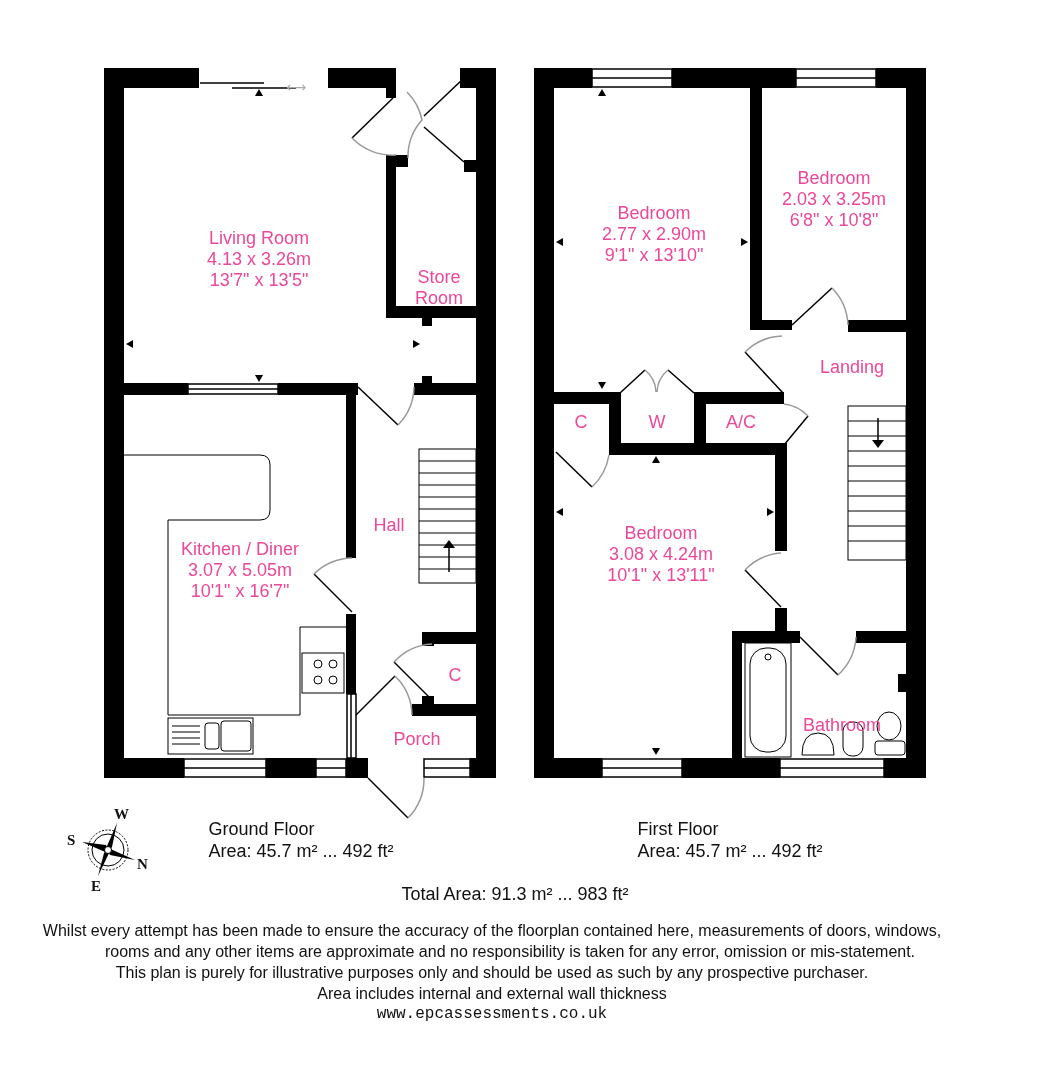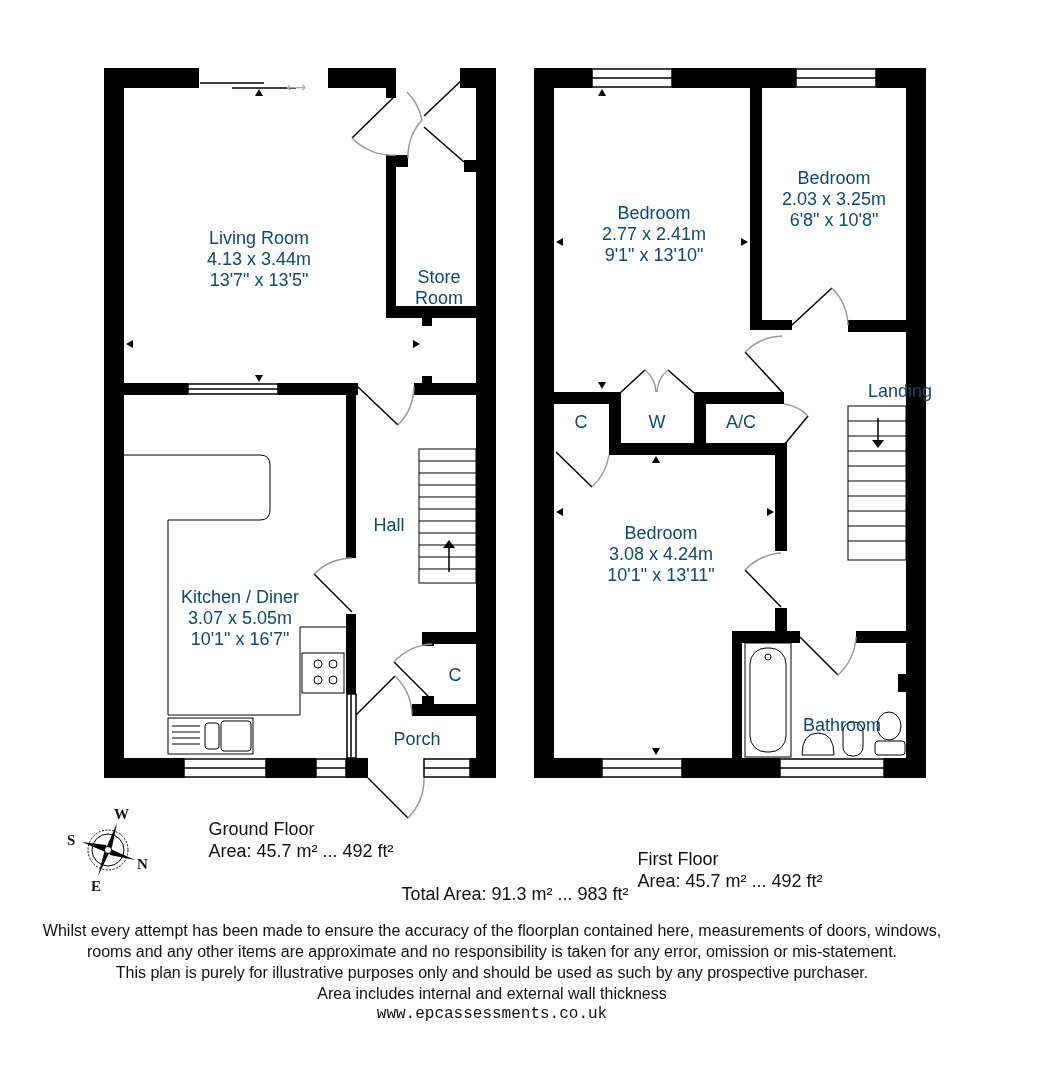--- a/index.html
+++ b/index.html
@@ -1,18 +1,18 @@
 <!DOCTYPE html>
 <html><head>
 <meta charset="utf-8">
 <style>
   html,body{margin:0;padding:0;background:#fff;}
   body{width:1038px;height:1080px;position:relative;overflow:hidden;font-family:"Liberation Sans",sans-serif;color:#111;}
   svg{position:absolute;left:0;top:0;}
-  .lbl{position:absolute;text-align:center;font-size:18px;line-height:21px;color:#0c4a6e;white-space:nowrap;transform:translateX(-50%);}
+  .lbl{position:absolute;text-align:center;font-size:18px;line-height:21px;color:#ec4899;white-space:nowrap;transform:translateX(-50%);}
   .lbl div{display:block;}
   .foot{position:absolute;left:0;width:984px;text-align:center;font-size:16px;line-height:21px;color:#111;}
   .cap{position:absolute;text-align:left;font-size:18px;line-height:22px;transform:translateX(-50%);white-space:nowrap;}
   .compass-l{position:absolute;font-family:"Liberation Serif",serif;font-weight:bold;font-size:15px;}
 </style>
 </head>
 <body>
 
 <svg width="1038" height="1080" viewBox="0 0 1038 1080">
   <g fill="#000">
@@ -217,64 +217,64 @@
   </g>
 </svg>
 
 <span class="compass-l" style="left:114px;top:806px;">W</span>
 <span class="compass-l" style="left:67px;top:832px;">S</span>
 <span class="compass-l" style="left:137px;top:856px;">N</span>
 <span class="compass-l" style="left:91px;top:878px;">E</span>
 
 <div class="lbl" style="left:259px;top:228px;">
   <div>Living Room</div>
-  <div>4.13 x 3.44m</div>
+  <div>4.13 x 3.26m</div>
   <div>13'7" x 13'5"</div>
 </div>
 <div class="lbl" style="left:439px;top:222px;margin-top:45px;">
   <div>Store</div>
   <div>Room</div>
 </div>
-<div class="lbl" style="left:240px;top:539px;margin-top:48px;">
+<div class="lbl" style="left:240px;top:539px;">
   <div>Kitchen / Diner</div>
   <div>3.07 x 5.05m</div>
   <div>10'1" x 16'7"</div>
 </div>
 <div class="lbl" style="left:389px;top:515px;">Hall</div>
 <div class="lbl" style="left:455px;top:665px;">C</div>
 <div class="lbl" style="left:417px;top:729px;">Porch</div>
 
 <div class="lbl" style="left:654px;top:203px;">
   <div>Bedroom</div>
-  <div>2.77 x 2.41m</div>
+  <div>2.77 x 2.90m</div>
   <div>9'1" x 13'10"</div>
 </div>
 <div class="lbl" style="left:834px;top:168px;">
   <div>Bedroom</div>
   <div>2.03 x 3.25m</div>
   <div>6'8" x 10'8"</div>
 </div>
 <div class="lbl" style="left:661px;top:523px;">
   <div>Bedroom</div>
   <div>3.08 x 4.24m</div>
   <div>10'1" x 13'11"</div>
 </div>
-<div class="lbl" style="left:900px;top:357px;margin-top:24px;">Landing</div>
+<div class="lbl" style="left:852px;top:357px;">Landing</div>
 <div class="lbl" style="left:581px;top:412px;">C</div>
 <div class="lbl" style="left:657px;top:412px;">W</div>
 <div class="lbl" style="left:741px;top:412px;">A/C</div>
 <div class="lbl" style="left:842px;top:686px;margin-top:29px;">Bathroom</div>
 
 <div class="cap" style="left:301px;top:818px;">
   <div>Ground Floor</div>
   <div>Area: 45.7 m² ... 492 ft²</div>
 </div>
-<div class="cap" style="left:730px;top:848px;">
+<div class="cap" style="left:730px;top:818px;">
   <div>First Floor</div>
   <div>Area: 45.7 m² ... 492 ft²</div>
 </div>
 <div class="cap" style="left:515px;top:883px;">Total Area: 91.3 m² ... 983 ft²</div>
 
 <div class="foot" style="top:920px;">Whilst every attempt has been made to ensure the accuracy of the floorplan contained here, measurements of doors, windows,</div>
-<div class="foot" style="top:941px;">rooms and any other items are approximate and no responsibility is taken for any error, omission or mis-statement.</div>
+<div class="foot" style="top:941px;padding-left:18px;">rooms and any other items are approximate and no responsibility is taken for any error, omission or mis-statement.</div>
 <div class="foot" style="top:962px;">This plan is purely for illustrative purposes only and should be used as such by any prospective purchaser.</div>
 <div class="foot" style="top:983px;">Area includes internal and external wall thickness</div>
 <div class="foot" style="top:1004px;font-family:Liberation Mono, monospace;">www.epcassessments.co.uk</div>
 
 </body></html>

